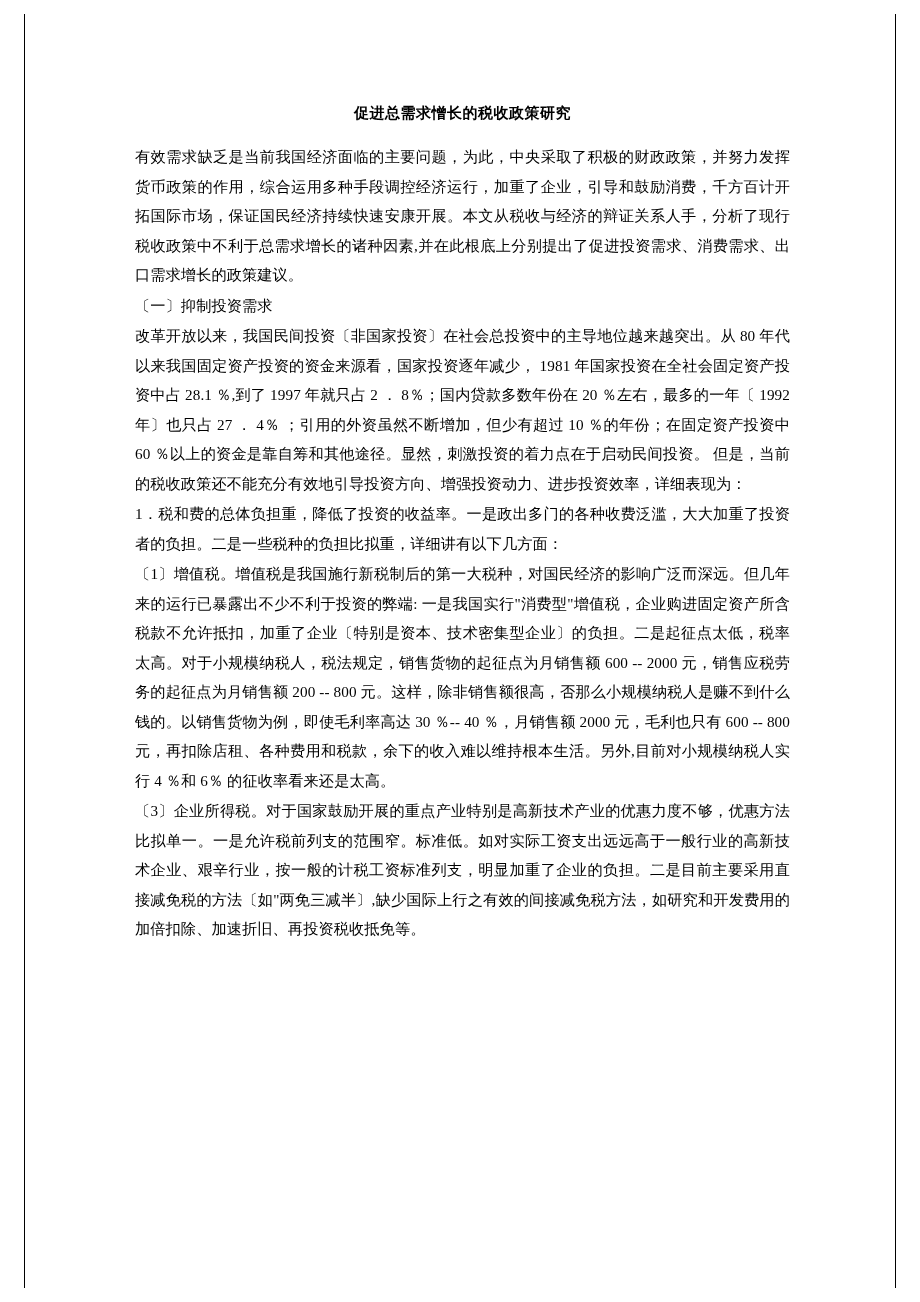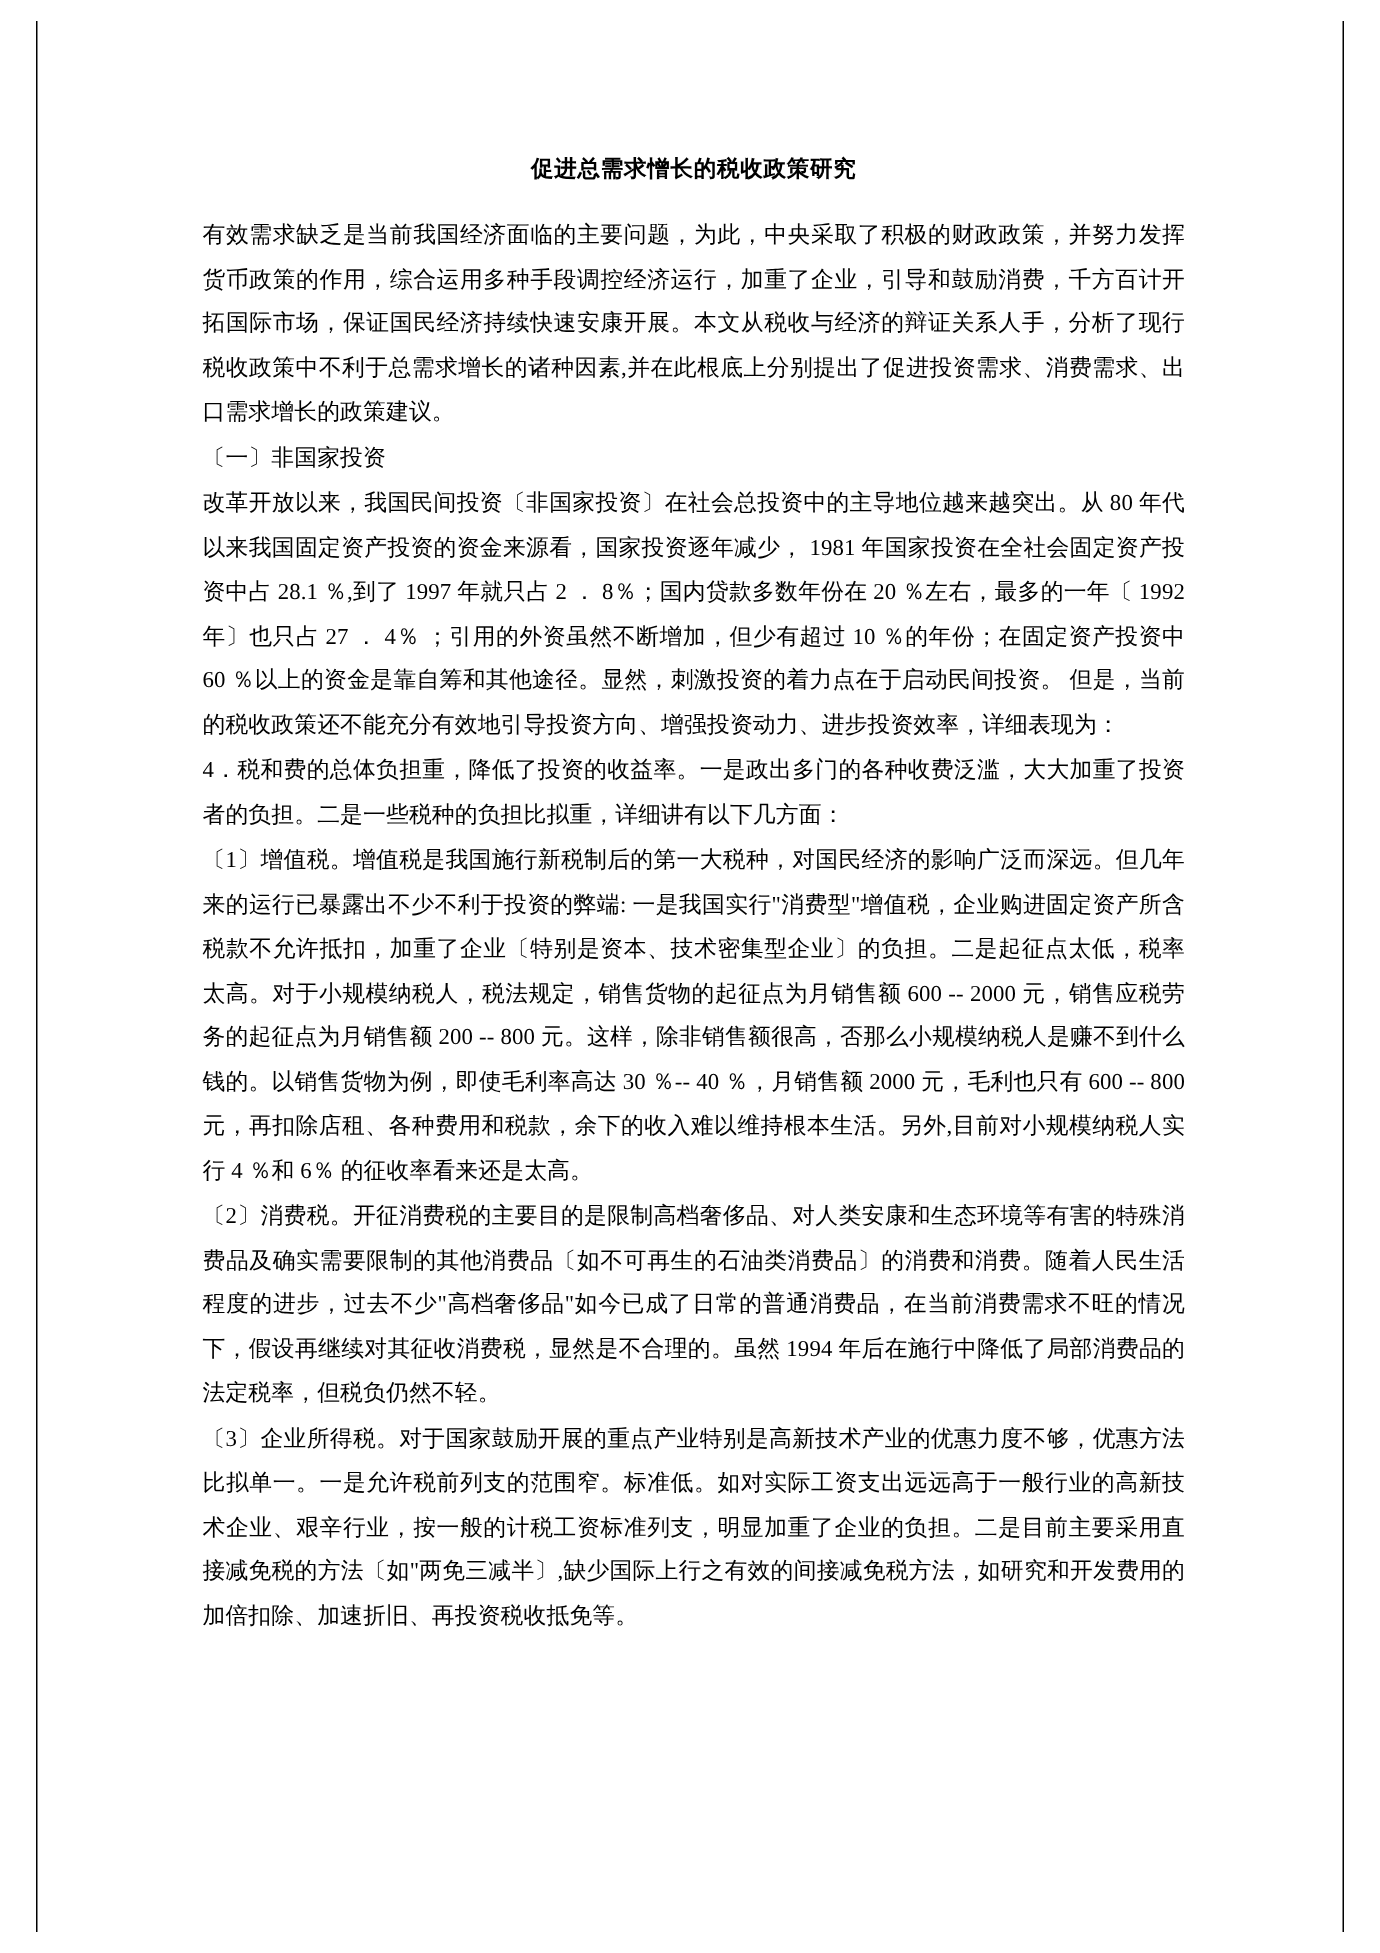--- a/index.html
+++ b/index.html
@@ -62,20 +62,19 @@
 <body>
 
 <div class="page">
   <div class="page-border-left"></div>
   <div class="page-border-right"></div>
 
   <div class="content">
     <h1 class="doc-title">促进总需求憎长的税收政策研究</h1>
 
     <p class="para">有效需求缺乏是当前我国经济面临的主要问题，为此，中央采取了积极的财政政策，并努力发挥货币政策的作用，综合运用多种手段调控经济运行，加重了企业，引导和鼓励消费，千方百计开拓国际市场，保证国民经济持续快速安康开展。本文从税收与经济的辩证关系人手，分析了现行税收政策中不利于总需求增长的诸种因素,并在此根底上分别提出了促进投资需求、消费需求、出口需求增长的政策建议。</p>
-    <p class="para">〔一〕非国家投资</p>
+    <p class="para">〔一〕抑制投资需求</p>
     <p class="para">改革开放以来，我国民间投资〔非国家投资〕在社会总投资中的主导地位越来越突出。从 80 年代以来我国固定资产投资的资金来源看，国家投资逐年减少， 1981 年国家投资在全社会固定资产投资中占 28.1 ％,到了 1997 年就只占 2 ． 8％；国内贷款多数年份在 20 ％左右，最多的一年〔 1992 年〕也只占 27 ． 4％ ；引用的外资虽然不断增加，但少有超过 10 ％的年份；在固定资产投资中 60 ％以上的资金是靠自筹和其他途径。显然，刺激投资的着力点在于启动民间投资。 但是，当前的税收政策还不能充分有效地引导投资方向、增强投资动力、进步投资效率，详细表现为：</p>
-    <p class="para">4．税和费的总体负担重，降低了投资的收益率。一是政出多门的各种收费泛滥，大大加重了投资者的负担。二是一些税种的负担比拟重，详细讲有以下几方面：</p>
+    <p class="para">1．税和费的总体负担重，降低了投资的收益率。一是政出多门的各种收费泛滥，大大加重了投资者的负担。二是一些税种的负担比拟重，详细讲有以下几方面：</p>
     <p class="para">〔1〕增值税。增值税是我国施行新税制后的第一大税种，对国民经济的影响广泛而深远。但几年来的运行已暴露出不少不利于投资的弊端: 一是我国实行"消费型"增值税，企业购进固定资产所含税款不允许抵扣，加重了企业〔特别是资本、技术密集型企业〕的负担。二是起征点太低，税率太高。对于小规模纳税人，税法规定，销售货物的起征点为月销售额 600 -- 2000 元，销售应税劳务的起征点为月销售额 200 -- 800 元。这样，除非销售额很高，否那么小规模纳税人是赚不到什么钱的。以销售货物为例，即使毛利率高达 30 ％-- 40 ％，月销售额 2000 元，毛利也只有 600 -- 800 元，再扣除店租、各种费用和税款，余下的收入难以维持根本生活。另外,目前对小规模纳税人实行 4 ％和 6％ 的征收率看来还是太高。</p>
-    <p class="para">〔2〕消费税。开征消费税的主要目的是限制高档奢侈品、对人类安康和生态环境等有害的特殊消费品及确实需要限制的其他消费品〔如不可再生的石油类消费品〕的消费和消费。随着人民生活程度的进步，过去不少"高档奢侈品"如今已成了日常的普通消费品，在当前消费需求不旺的情况下，假设再继续对其征收消费税，显然是不合理的。虽然 1994 年后在施行中降低了局部消费品的法定税率，但税负仍然不轻。</p>
     <p class="para">〔3〕企业所得税。对于国家鼓励开展的重点产业特别是高新技术产业的优惠力度不够，优惠方法比拟单一。一是允许税前列支的范围窄。标准低。如对实际工资支出远远高于一般行业的高新技术企业、艰辛行业，按一般的计税工资标准列支，明显加重了企业的负担。二是目前主要采用直接减免税的方法〔如"两免三减半〕,缺少国际上行之有效的间接减免税方法，如研究和开发费用的加倍扣除、加速折旧、再投资税收抵免等。</p>
   </div>
 </div>
 
 </body></html>

